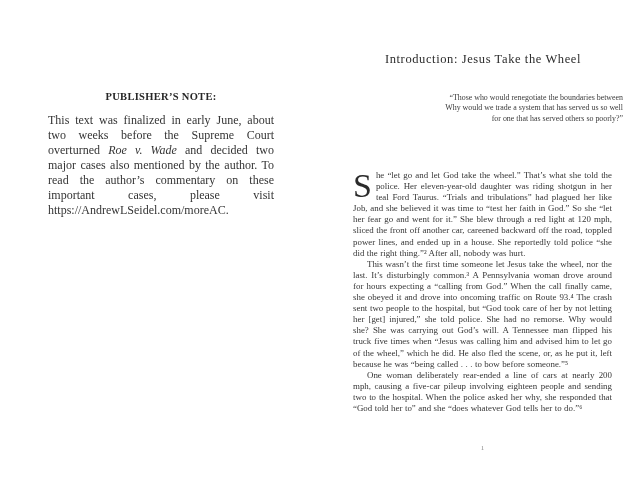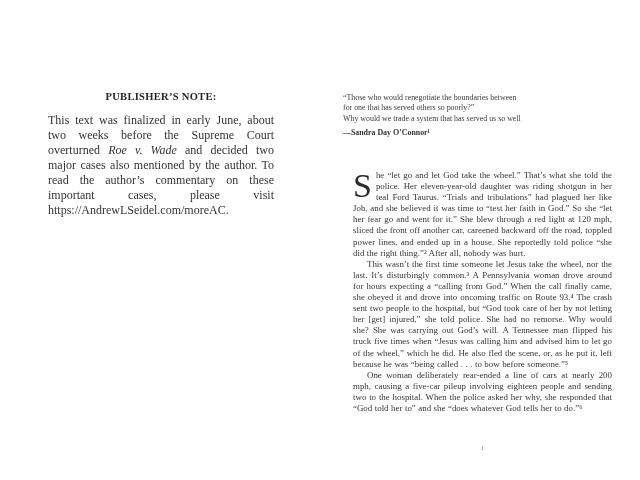--- a/index.html
+++ b/index.html
@@ -52,21 +52,21 @@
     font-size: 12.5px;
     font-weight: normal;
     letter-spacing: 0.6px;
     color: #2b2b2b;
   }
   .epigraph {
     position: absolute;
     left: 343px;
     top: 93px;
     width: 280px;
-    text-align: left;
+    text-align: right;
     font-size: 7.9px;
     line-height: 10.4px;
     color: #3a3a3a;
   }
   .epigraph-attribution {
     margin-top: 4px;
     font-weight: bold;
     font-size: 7.9px;
     color: #333333;
   }
@@ -103,26 +103,26 @@
 </head>
 <body>
 
 <div id="spread">
 
   <div class="left-page">
     <h2 class="pub-heading">PUBLISHER’S NOTE:</h2>
     <p class="pub-note"><span>This text was finalized in early June, about two weeks before the Supreme Court overturned </span><span class="italic">Roe v. Wade</span><span> and decided two major cases also mentioned by the author. To read the author’s commentary on these important cases, please visit https://AndrewLSeidel.com/moreAC.</span></p>
   </div>
 
+  <h1 class="chapter-title">Introduction: Jesus Take the Wheel</h1>
 
   <div class="epigraph">
     <div>“Those who would renegotiate the boundaries between</div>
+    <div>Why would we trade a system that has served us so well</div>
     <div>for one that has served others so poorly?”</div>
-    <div>Why would we trade a system that has served us so well</div>
-    <div class="epigraph-attribution">—Sandra Day O’Connor¹</div>
   </div>
 
   <div class="body-text">
     <p><span class="drop-cap">S</span><span>he “let go and let God take the wheel.” That’s what she told the police. Her eleven-year-old daughter was riding shotgun in her teal Ford Taurus. “Trials and tribulations” had plagued her like Job, and she believed it was time to “test her faith in God.” So she “let her fear go and went for it.” She blew through a red light at 120 mph, sliced the front off another car, careened backward off the road, toppled power lines, and ended up in a house. She reportedly told police “she did the right thing.”² After all, nobody was hurt.</span></p>
     <p class="indented">This wasn’t the first time someone let Jesus take the wheel, nor the last. It’s disturbingly common.³ A Pennsylvania woman drove around for hours expecting a “calling from God.” When the call finally came, she obeyed it and drove into oncoming traffic on Route 93.⁴ The crash sent two people to the hospital, but “God took care of her by not letting her [get] injured,” she told police. She had no remorse. Why would she? She was carrying out God’s will. A Tennessee man flipped his truck five times when “Jesus was calling him and advised him to let go of the wheel,” which he did. He also fled the scene, or, as he put it, left because he was “being called . . . to bow before someone.”⁵</p>
     <p class="indented">One woman deliberately rear-ended a line of cars at nearly 200 mph, causing a five-car pileup involving eighteen people and sending two to the hospital. When the police asked her why, she responded that “God told her to” and she “does whatever God tells her to do.”⁶</p>
   </div>
 
   <div class="page-number">1</div>
 

